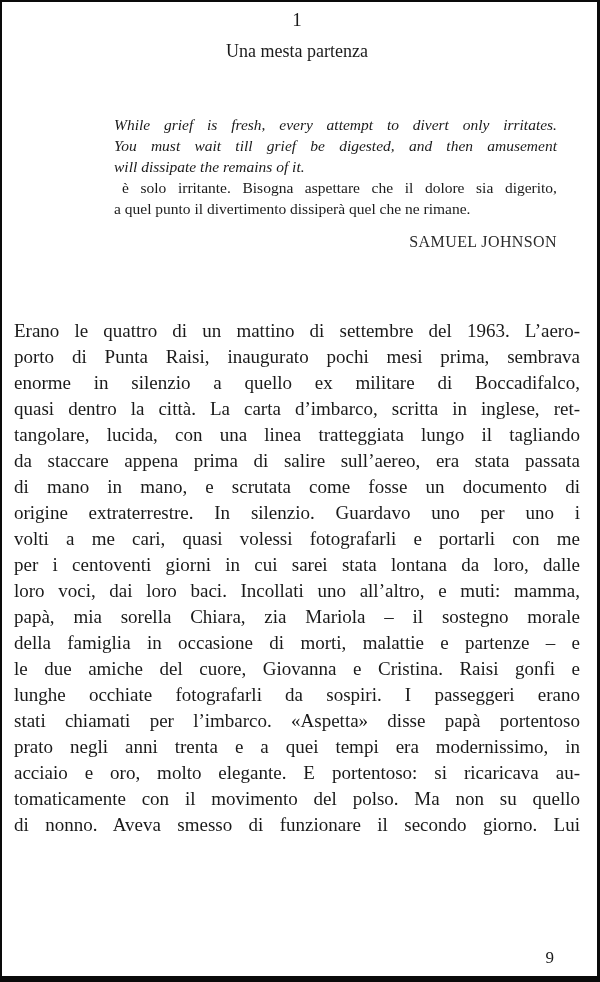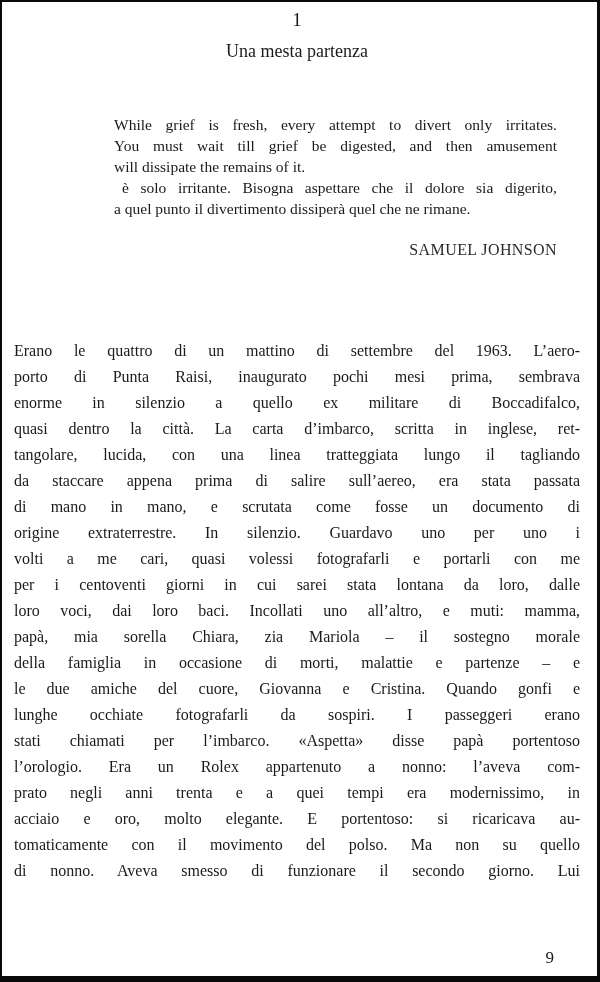--- a/index.html
+++ b/index.html
@@ -44,47 +44,47 @@
     margin: 0;
   }
   .epigraph {
     position: absolute;
     top: 112px;
     left: 112px;
     width: 443px;
     font-size: 15.5px;
     line-height: 21px;
   }
-  .epigraph-en { }
+  .epigraph-en { font-style: italic; }
   .epigraph-it { font-style: normal; }
   .line {
     text-align: justify;
     text-align-last: justify;
     -moz-text-align-last: justify;
     white-space: normal;
   }
   .epigraph-en .line:last-child,
   .epigraph-it .line:last-child {
     text-align-last: left;
     -moz-text-align-last: left;
   }
   .epigraph-it .line:first-child { text-indent: 8px; }
   .attribution {
-    margin-top: 20px;
+    margin-top: 12px;
     text-align: right;
     font-size: 16px;
     letter-spacing: 0.4px;
     color: #2a2a2a;
   }
   .body-text {
     position: absolute;
-    top: 336px;
+    top: 316px;
     left: 12px;
     width: 566px;
-    font-size: 16px;
+    font-size: 19px;
     line-height: 26px;
   }
   .page-number {
     position: absolute;
     bottom: 8px;
     right: 43px;
     font-size: 17px;
   }
 </style>
 </head>
@@ -116,24 +116,23 @@
       <div class="line">quasi dentro la città. La carta d’imbarco, scritta in inglese, ret-</div>
       <div class="line">tangolare, lucida, con una linea tratteggiata lungo il tagliando</div>
       <div class="line">da staccare appena prima di salire sull’aereo, era stata passata</div>
       <div class="line">di mano in mano, e scrutata come fosse un documento di</div>
       <div class="line">origine extraterrestre. In silenzio. Guardavo uno per uno i</div>
       <div class="line">volti a me cari, quasi volessi fotografarli e portarli con me</div>
       <div class="line">per i centoventi giorni in cui sarei stata lontana da loro, dalle</div>
       <div class="line">loro voci, dai loro baci. Incollati uno all’altro, e muti: mamma,</div>
       <div class="line">papà, mia sorella Chiara, zia Mariola – il sostegno morale</div>
       <div class="line">della famiglia in occasione di morti, malattie e partenze – e</div>
-      <div class="line">le due amiche del cuore, Giovanna e Cristina. Quando gonfi e</div>
+      <div class="line">le due amiche del cuore, Giovanna e Cristina. Raisi gonfi e</div>
       <div class="line">lunghe occhiate fotografarli da sospiri. I passeggeri erano</div>
       <div class="line">stati chiamati per l’imbarco. «Aspetta» disse papà portentoso</div>
-      <div class="line">l’orologio. Era un Rolex appartenuto a nonno: l’aveva com-</div>
       <div class="line">prato negli anni trenta e a quei tempi era modernissimo, in</div>
       <div class="line">acciaio e oro, molto elegante. E portentoso: si ricaricava au-</div>
       <div class="line">tomaticamente con il movimento del polso. Ma non su quello</div>
       <div class="line">di nonno. Aveva smesso di funzionare il secondo giorno. Lui</div>
     </div>
 
   <div class="page-number">9</div>
 
 </div>
 

